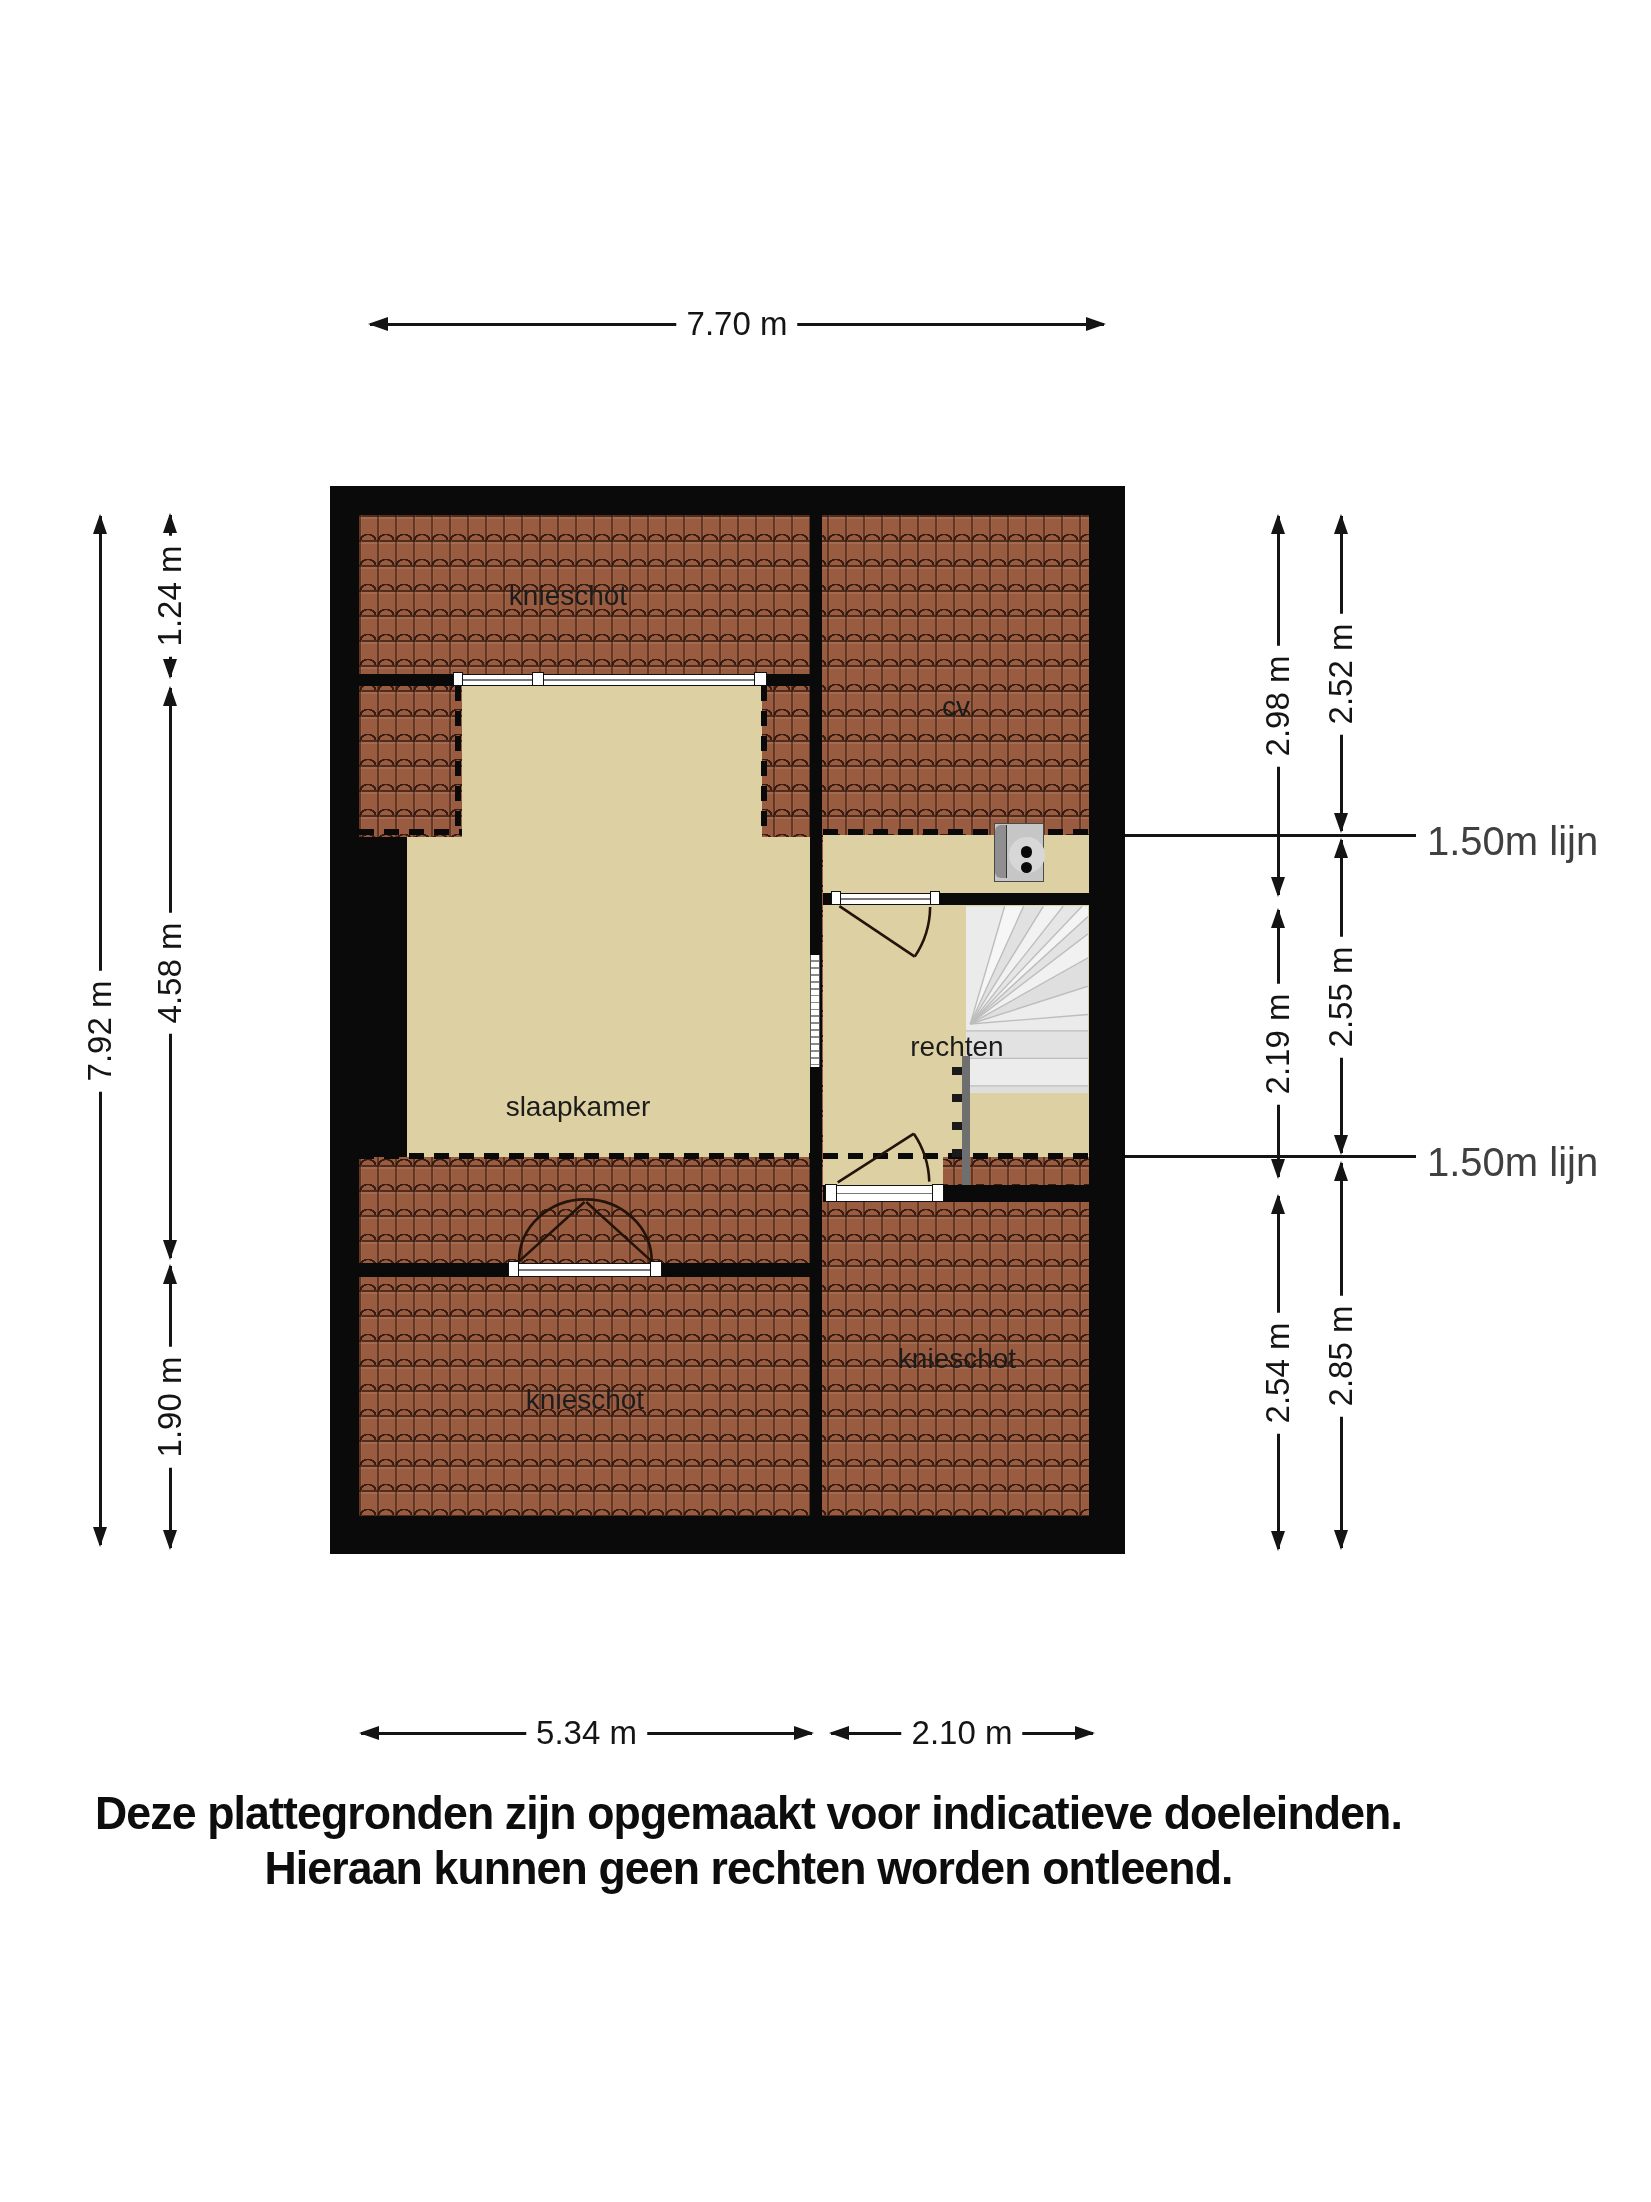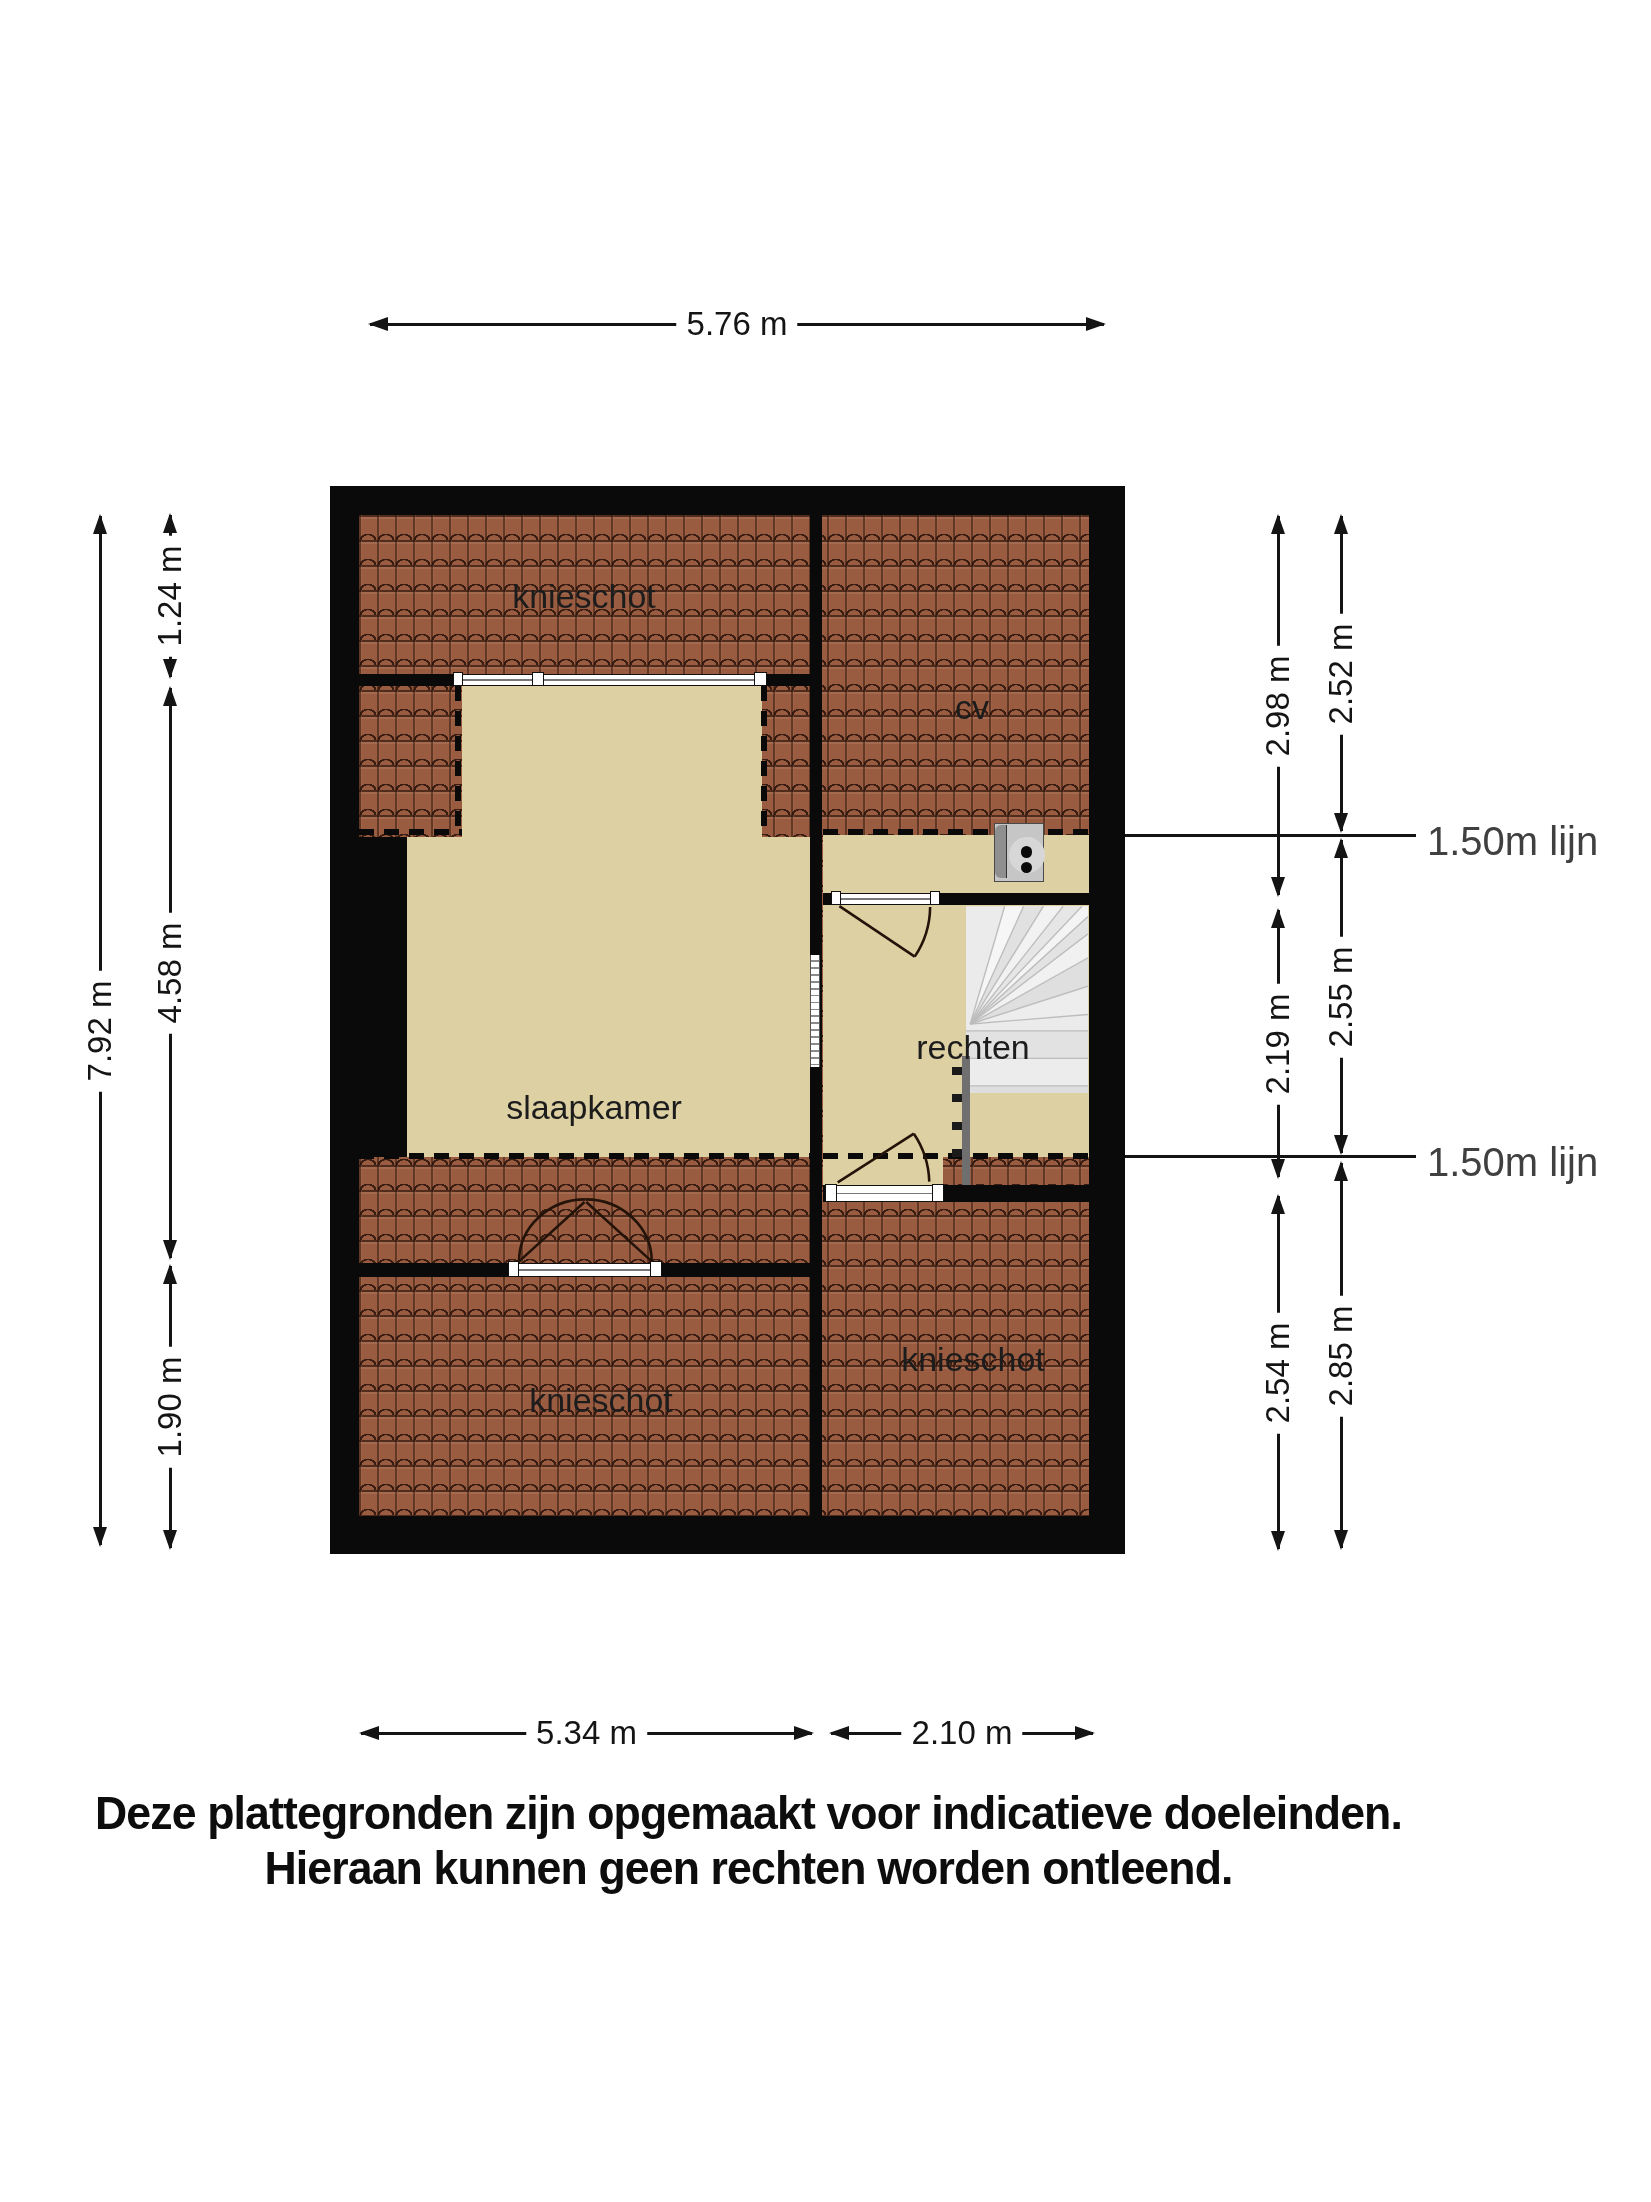--- a/index.html
+++ b/index.html
@@ -35,21 +35,21 @@
      border:7.7px solid rgba(0,0,0,0);border-left:20.6px solid #141414;border-right:0;}
   .dim-v::before{content:"";position:absolute;top:-1.7px;left:50%;transform:translateX(-50%);
      border:7.7px solid rgba(0,0,0,0);border-bottom:20.6px solid #141414;border-top:0;}
   .dim-v::after{content:"";position:absolute;bottom:-1.7px;left:50%;transform:translateX(-50%);
      border:7.7px solid rgba(0,0,0,0);border-top:20.6px solid #141414;border-bottom:0;}
   .dim-label{position:absolute;left:50%;top:50%;background:#fff;padding:1.7px 10.3px;
      font-size:33px;white-space:nowrap;color:#141414;}
   .dim-h .dim-label{transform:translate(-50%,-50%);}
   .dim-v .dim-label{transform:translate(-50%,-50%) rotate(-90deg);}
   
-  .room-label{position:absolute;transform:translate(-50%,-50%);font-size:34px;color:#1c1c1c;white-space:nowrap;margin-left:16px;}
+  .room-label{position:absolute;transform:translate(-50%,-50%);font-size:28px;color:#1c1c1c;white-space:nowrap;}
   
   .lijn-line{position:absolute;height:3.4px;background:#141414;}
   .lijn-label{position:absolute;font-size:40px;color:#404040;white-space:nowrap;transform:translateY(-50%);}
   
   .rail{position:absolute;background:#6f6f6f;}
   .rail-tick{position:absolute;background:#1a1a1a;}
   
   .cv-unit{position:absolute;left:994px;top:823px;width:50px;height:59px;background:#c6c6c6;border:1.7px solid #4a4a4a;box-sizing:border-box;}
   .cv-unit .strip{position:absolute;left:0;top:0.9px;width:11.2px;height:53px;background:#8f8f8f;border-radius:6px 0 0 6px;border-right:0.9px solid #333;}
   .cv-unit .ring{position:absolute;left:13.8px;top:13px;width:36px;height:36px;background:#d7d7d7;border-radius:50%;}
@@ -189,21 +189,21 @@
     <div class="room-label" style="left:957px;top:1359px;">knieschot</div>
     <div class="room-label" style="left:585px;top:1400px;">knieschot</div>
   </div>
 
   <div class="lijn-line" style="left:1125px;top:834px;width:291px;"></div>
   <div class="lijn-label" style="left:1427px;top:841px;">1.50m lijn</div>
   <div class="lijn-line" style="left:1125px;top:1155px;width:291px;"></div>
   <div class="lijn-label" style="left:1427px;top:1162px;">1.50m lijn</div>
 
   <div class="dim dim-h" style="left:370px;top:323px;width:734px;">
-    <span class="dim-label">5.76 m</span>
+    <span class="dim-label">7.70 m</span>
     </div>
 
   <div class="dim dim-v" style="left:99px;top:516px;height:1029px;">
     <span class="dim-label">7.92 m</span>
     </div>
   <div class="dim dim-v" style="left:169px;top:515px;height:162px;">
     <span class="dim-label">1.24 m</span>
     </div>
   <div class="dim dim-v" style="left:169px;top:688px;height:570px;">
     <span class="dim-label">4.58 m</span>

